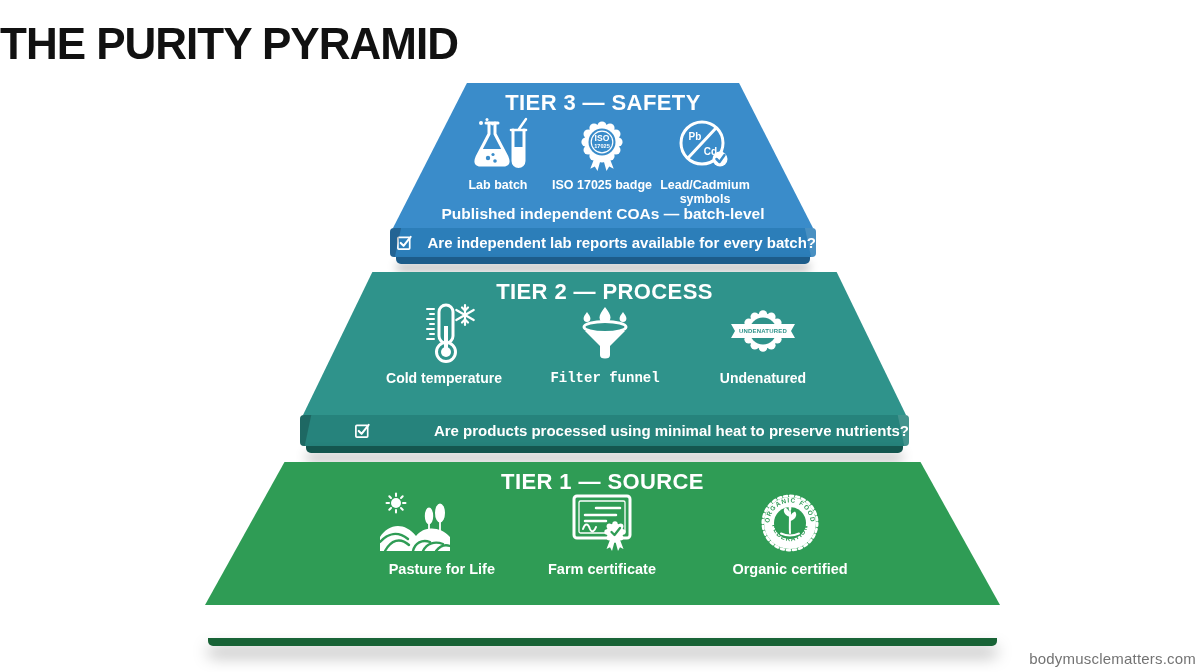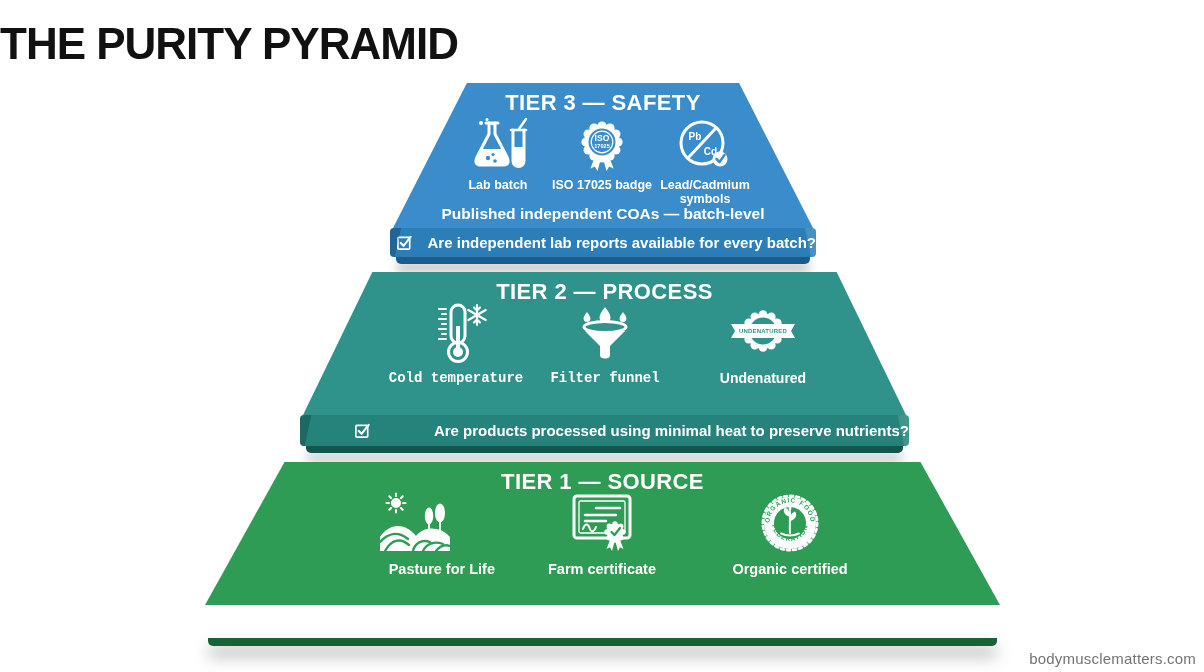--- a/index.html
+++ b/index.html
@@ -154,21 +154,21 @@
       <path class="s-white" stroke-width="2.2" d="M5,9.5 L8,12.5 L15.5,3"></path>
     </svg>
     <span>Are independent lab reports available for every batch?</span>
   </div>
   <div class="edge t3-edge"></div>
 
   <div class="face t2-face">
     <div class="face-inner">
       <div class="tier-heading">TIER 2 — PROCESS</div>
 
-      <div class="item t2-item" style="left:78px;font-family:Liberation Mono, monospace;">
+      <div class="item t2-item" style="left:66px;">
         <div class="icon-box">
           <svg width="66" height="64" viewBox="0 0 66 64">
             <rect class="s-white" stroke-width="3" x="28" y="4" width="14" height="38" rx="7"></rect>
             <circle class="s-white" stroke-width="3" cx="35" cy="51" r="9.5"></circle>
             <circle class="f-white" cx="35" cy="51" r="5"></circle>
             <rect class="f-white" x="33" y="25" width="4" height="26"></rect>
             <g class="s-white" stroke-width="2">
               <path d="M16,8 H23"></path>
                 <path d="M19,13 H23"></path>
                 <path d="M16,18 H23"></path>

